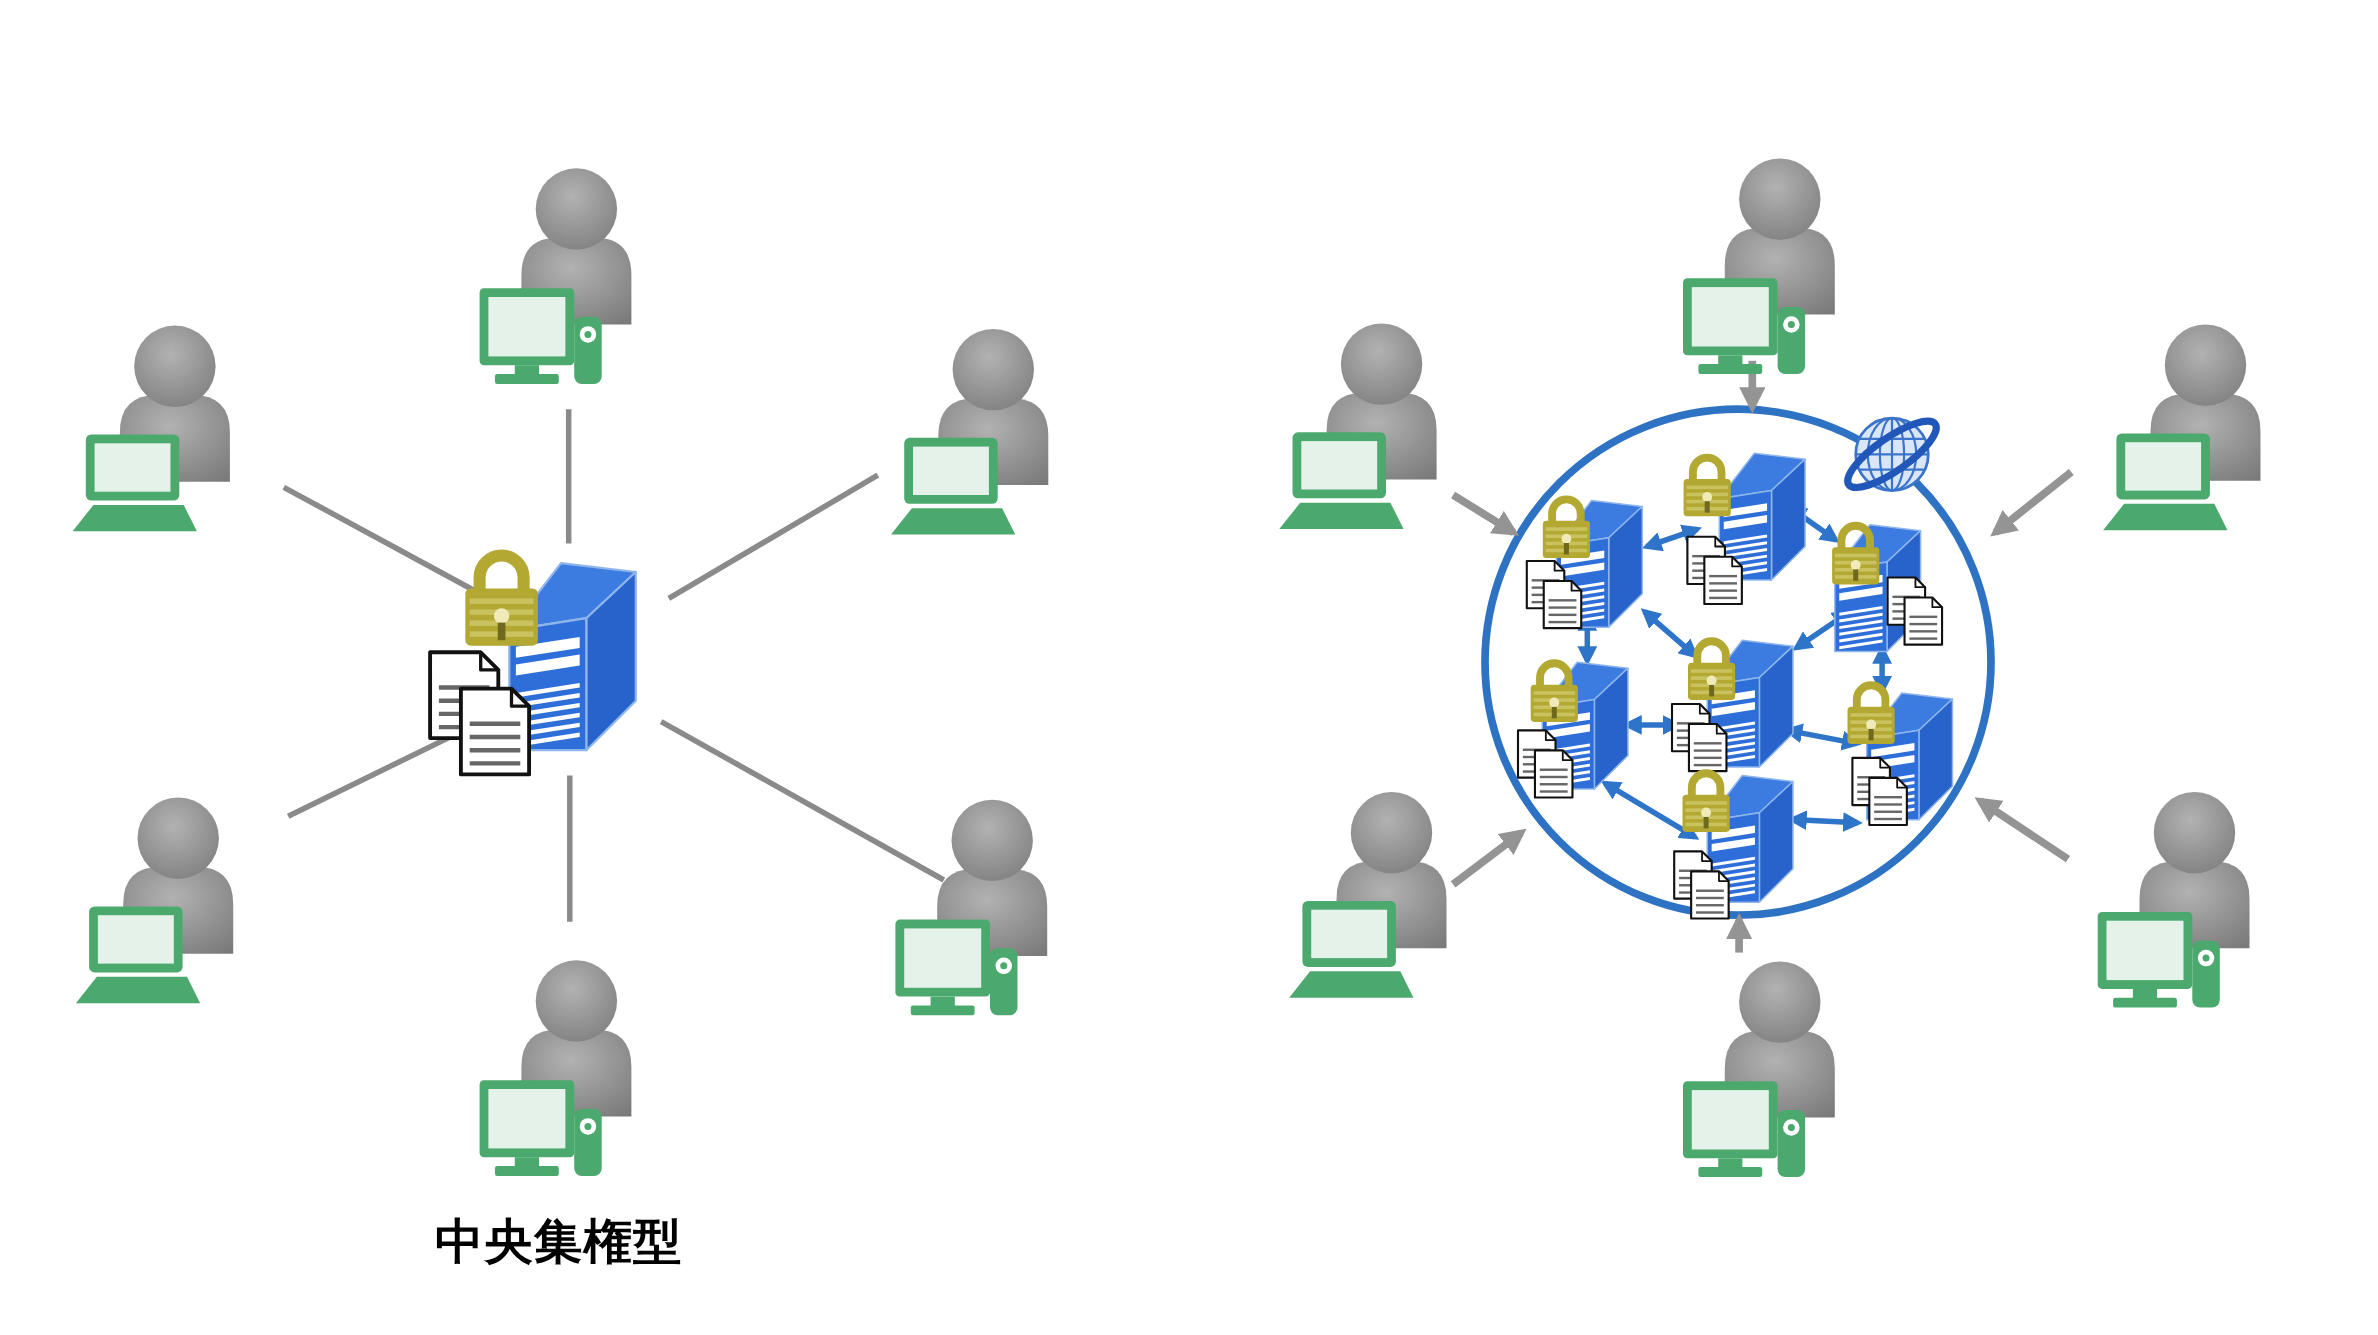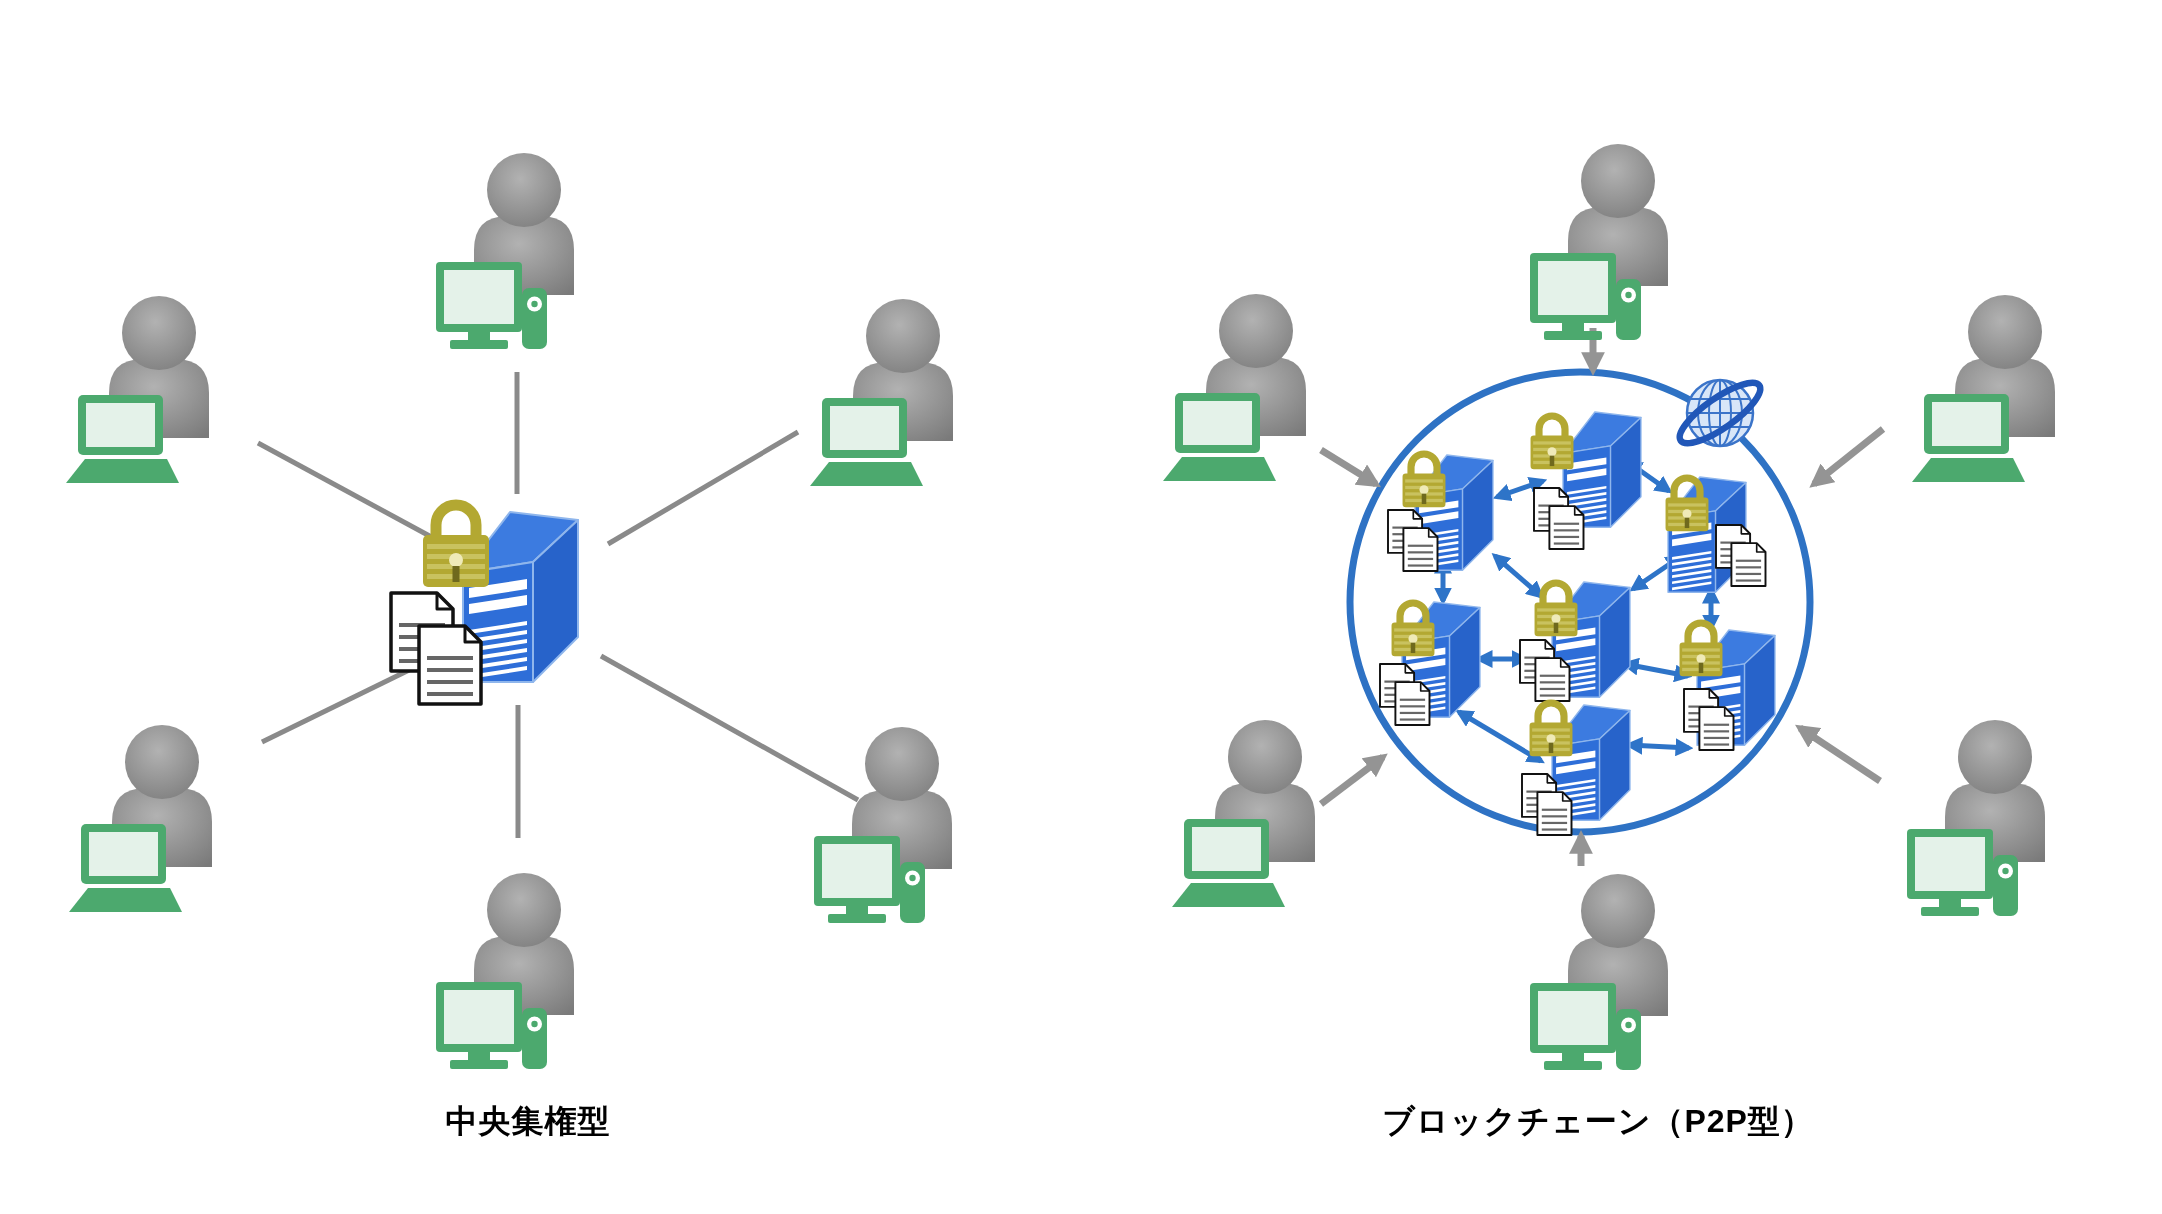--- a/index.html
+++ b/index.html
@@ -1,21 +1,21 @@
 <!DOCTYPE html>
 <html><head>
 <meta charset="utf-8">
 <style>
   html,body{margin:0;padding:0;background:#fff;}
   .canvas{position:relative;width:2162px;height:1214px;background:#fff;overflow:hidden;
           font-family:"Liberation Sans",sans-serif;}
   svg{position:absolute;left:0;top:0;}
   .diagram-label{position:absolute;transform:translateX(-50%);white-space:nowrap;
-    font-family:"Liberation Sans",sans-serif;font-weight:700;font-size:32px;
-    letter-spacing:1px;color:#000;margin-left:20px;}
+    font-family:"Liberation Sans",sans-serif;font-weight:700;font-size:44px;
+    letter-spacing:1px;color:#000;}
 </style>
 </head>
 <body>
 
 <div class="canvas">
   <svg id="scene" width="2162" height="1214" viewBox="0 0 2162 1214">
       <defs>
   <radialGradient id="gPerson" cx="45%" cy="35%" r="80%">
     <stop offset="0%" stop-color="#B2B2B2"></stop>
     <stop offset="100%" stop-color="#7A7A7A"></stop>
@@ -540,14 +540,13 @@
     <line x1="8" y1="32" x2="54" y2="32" stroke="#666666" stroke-width="4"></line>
               <line x1="8" y1="44" x2="54" y2="44" stroke="#666666" stroke-width="4"></line>
               <line x1="8" y1="56" x2="54" y2="56" stroke="#666666" stroke-width="4"></line>
               <line x1="8" y1="68" x2="54" y2="68" stroke="#666666" stroke-width="4"></line>
             </g>
           </g>
         </g>
       </g>
     </svg>
   <div class="diagram-label" id="label-left" style="left: 508px; top: 1100px; color: rgb(0, 0, 0);">中央集権型</div>
-  <div class="diagram-label" id="label-right" style="left: 1578px; top: 1100px; color: rgb(0, 0, 0);">ブロックチェーン（P2P型）</div>
 </div>
 
 </body></html>

